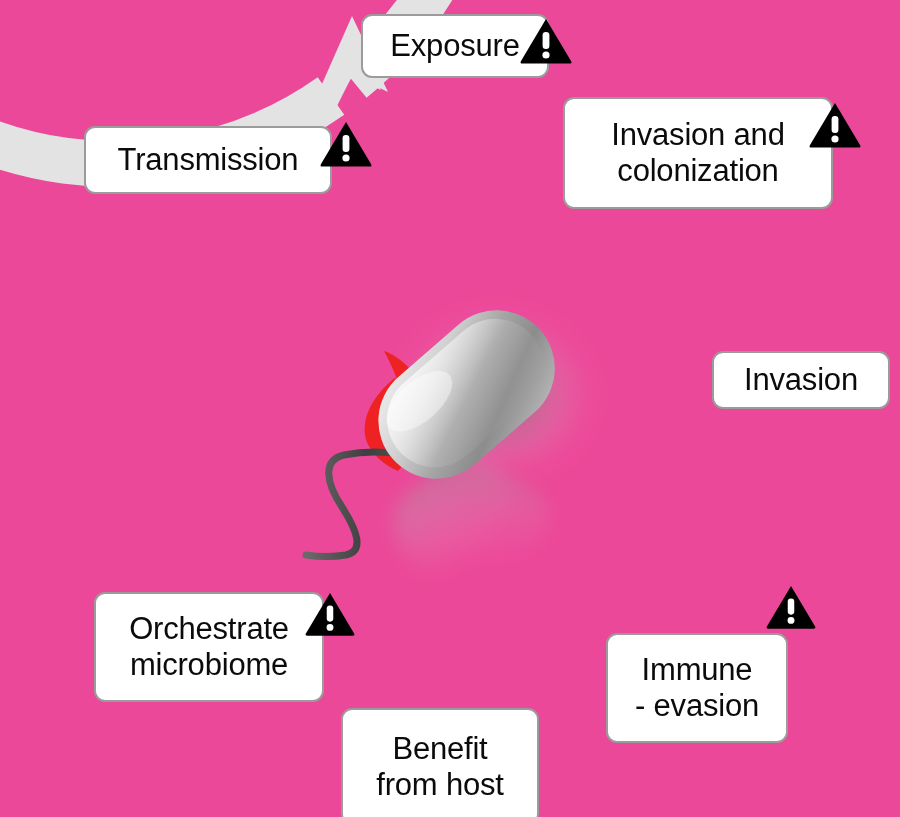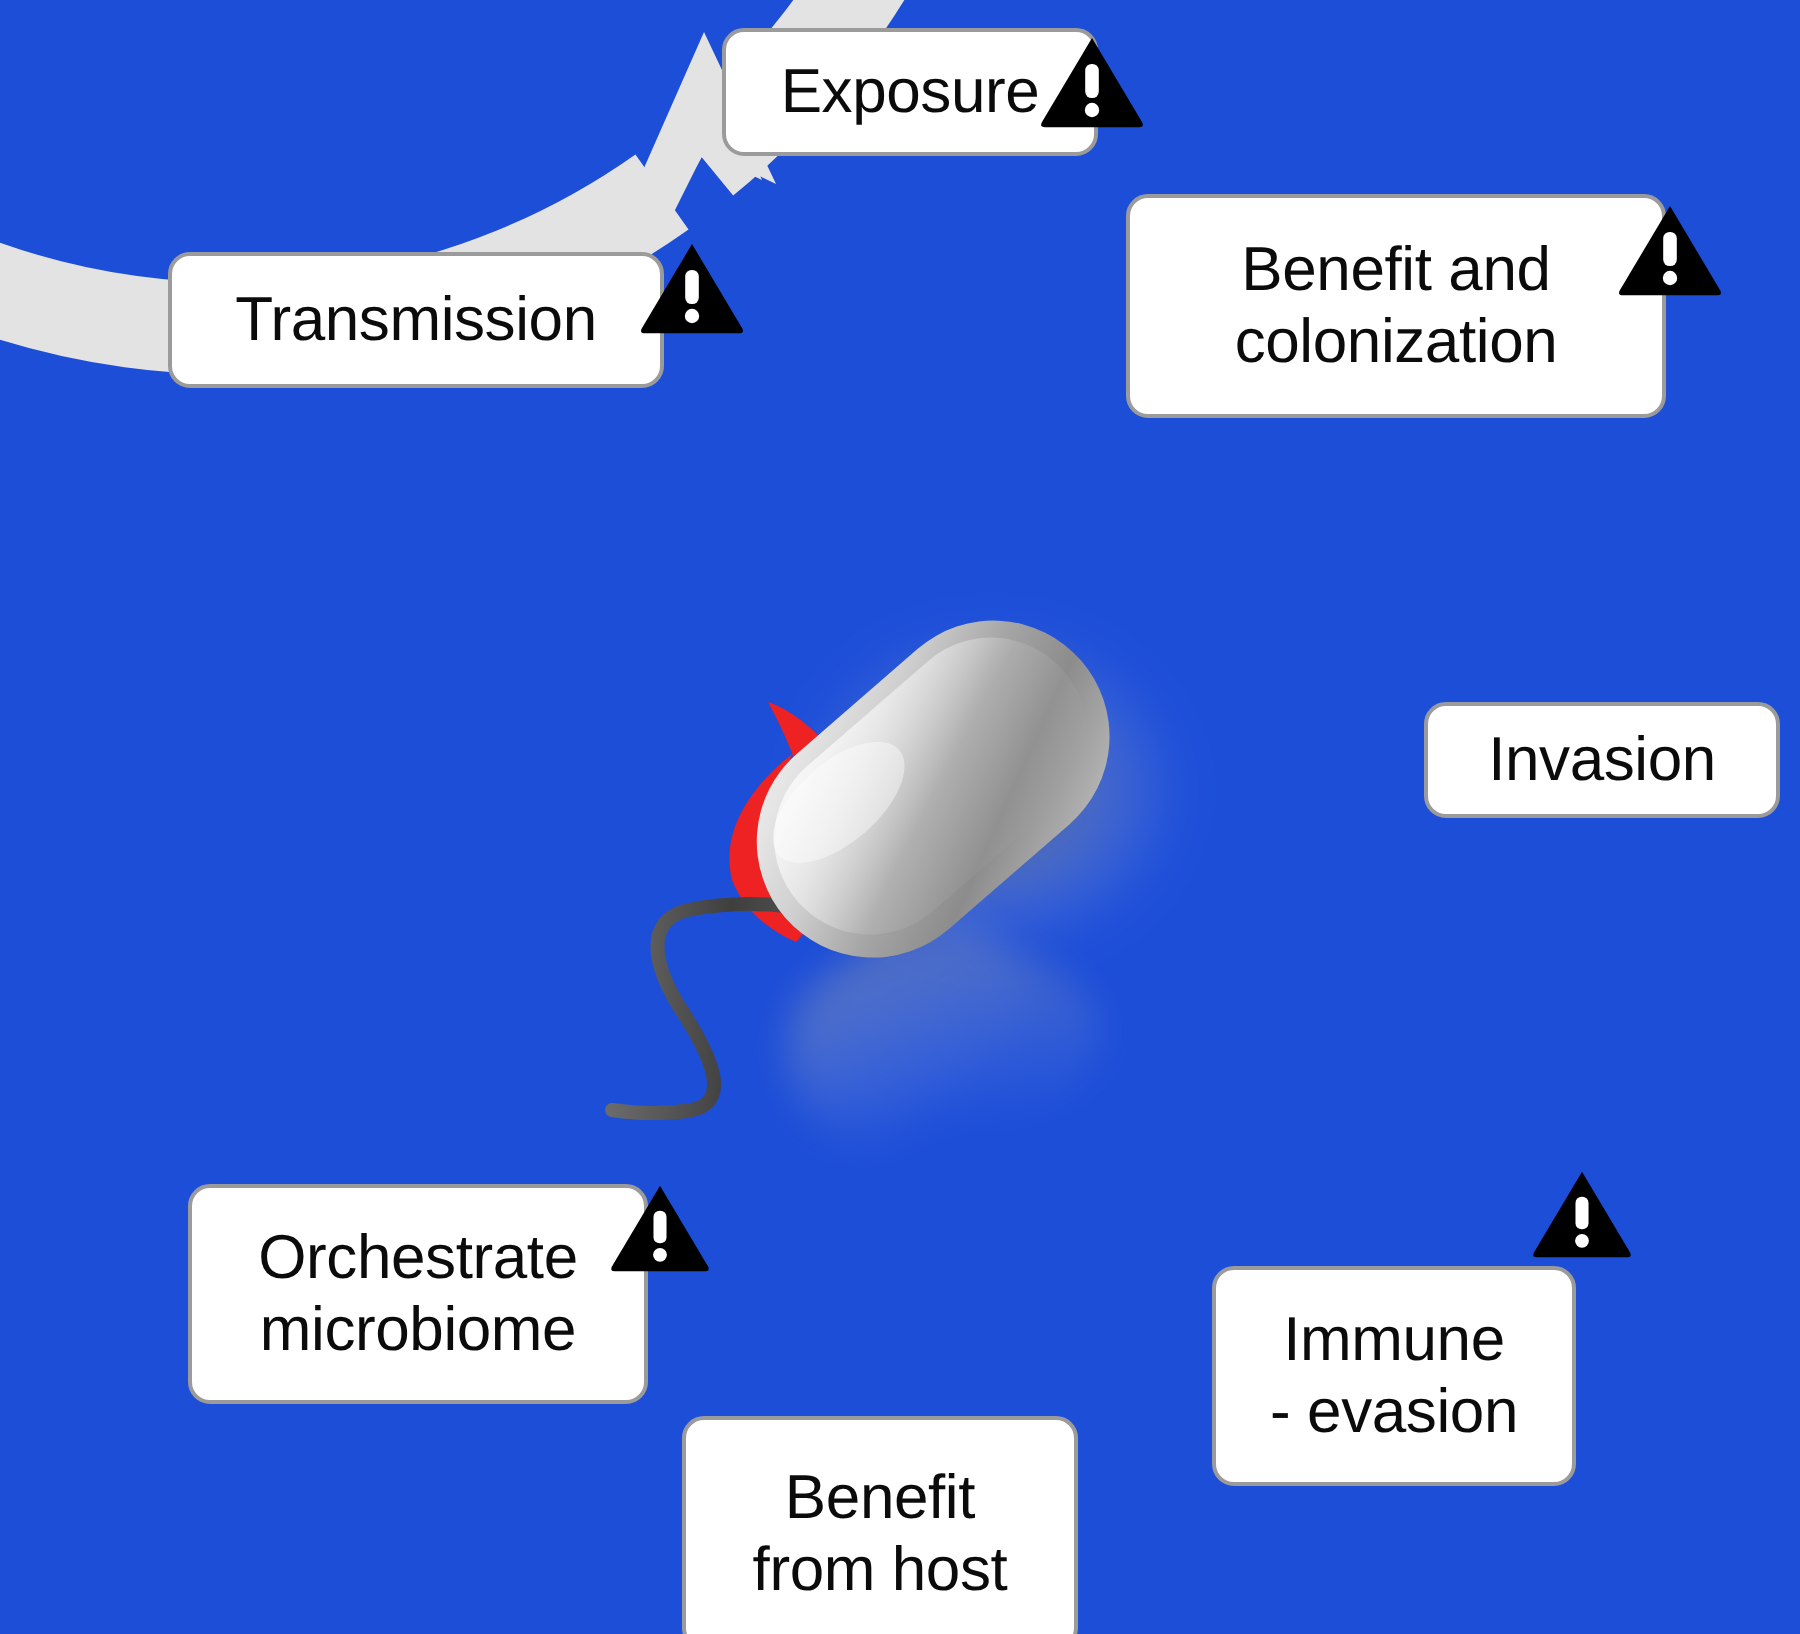--- a/index.html
+++ b/index.html
@@ -8,21 +8,21 @@
     padding: 0;
     background: #ffffff;
   }
   body {
     font-family: "Liberation Sans", sans-serif;
   }
   #stage {
     position: relative;
     width: 900px;
     height: 817px;
-    background: #1d4ed8;
+    background: #ec4899;
     overflow: hidden;
   }
   
   #ring-layer {
     position: absolute;
     left: 0;
     top: 0;
     width: 900px;
     height: 817px;
   }
@@ -176,21 +176,21 @@
       <rect x="78" y="92" width="176" height="96" rx="48" fill="url(#gradHilite)"></rect>
       <ellipse cx="126" cy="116" rx="40" ry="20" fill="#ffffff" opacity="0.42"></ellipse>
     </g>
   </svg>
 
   <div class="label-box" id="box-exposure">
     <span class="txt">Exposure</span>
   </div>
 
   <div class="label-box" id="box-adhesion">
-    <span class="txt">Benefit and
+    <span class="txt">Invasion and
 colonization</span>
   </div>
 
   <div class="label-box" id="box-invasion">
     <span class="txt">Invasion</span>
   </div>
 
   <div class="label-box" id="box-immune">
     <span class="txt">Immune
 - evasion</span>

